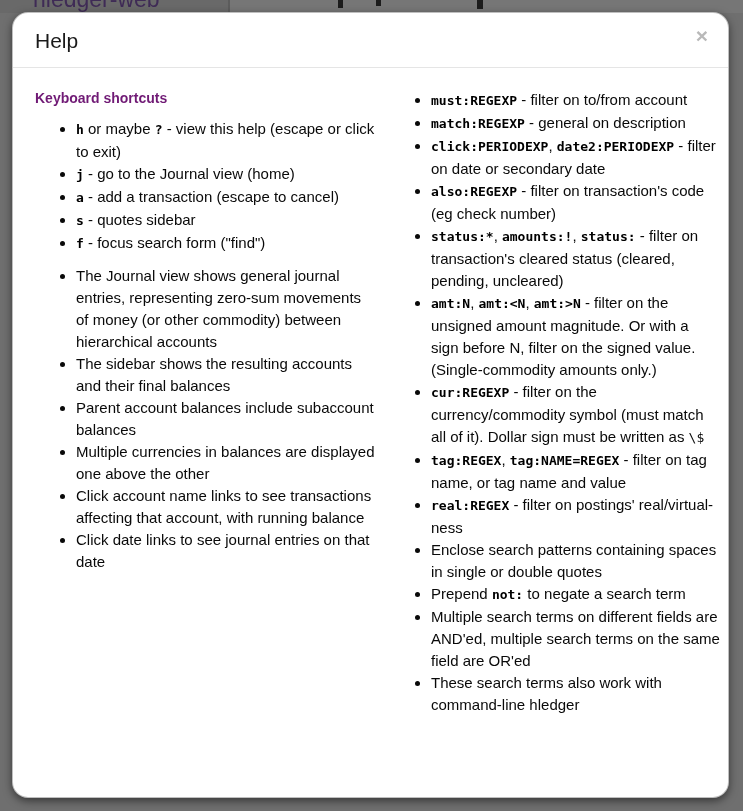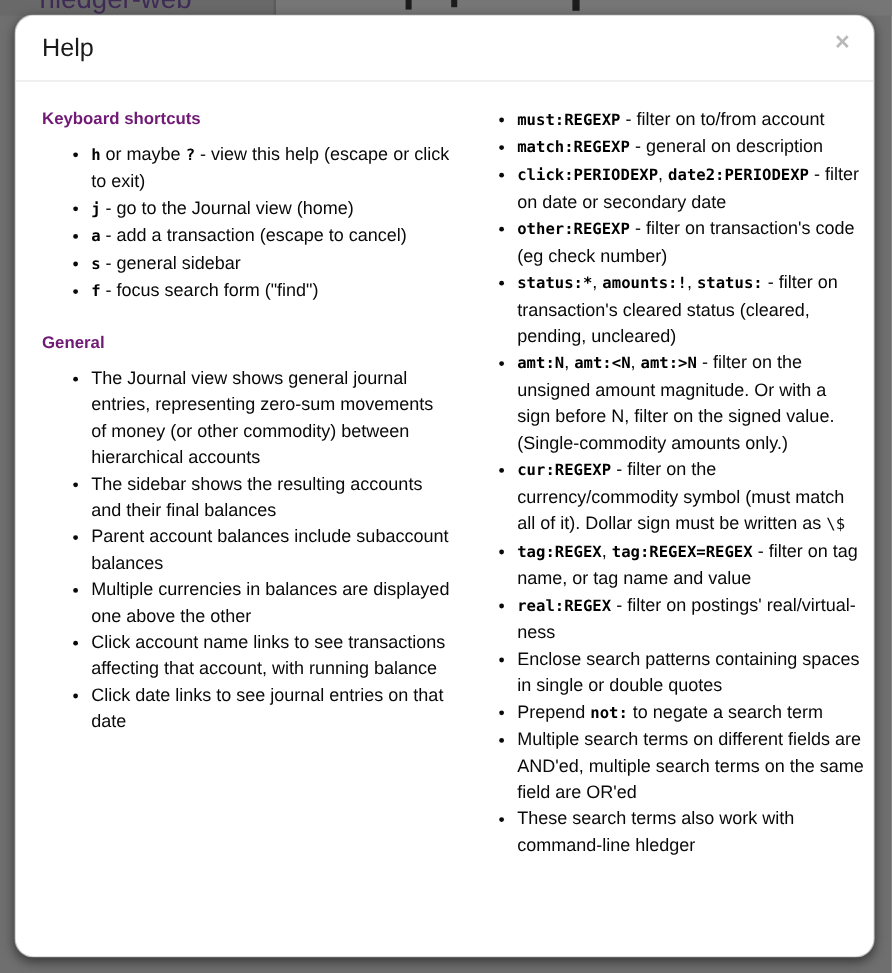--- a/index.html
+++ b/index.html
@@ -87,43 +87,42 @@
     <h3 class="modal-title">Help</h3>
     <button class="modal-close">×</button>
   </div>
   <div class="modal-body">
     <div class="col-left">
         <h4 class="section-heading">Keyboard shortcuts</h4>
         <ul class="help-list">
           <li><code class="kbd">h</code><span> or maybe </span><code class="kbd">?</code><span> - view this help (escape or click to exit)</span></li>
           <li><code class="kbd">j</code><span> - go to the Journal view (home)</span></li>
           <li><code class="kbd">a</code><span> - add a transaction (escape to cancel)</span></li>
-          <li><code class="kbd">s</code><span> - general sidebar</span></li>
+          <li><code class="kbd">s</code><span> - quotes sidebar</span></li>
           <li><code class="kbd">f</code><span> - focus search form ("find")</span></li>
         </ul>
-        <h4 class="section-heading">General</h4>
         <ul class="help-list">
           <li><span>The Journal view shows general journal entries, representing zero-sum movements of money (or other commodity) between hierarchical accounts</span></li>
           <li><span>The sidebar shows the resulting accounts and their final balances</span></li>
           <li><span>Parent account balances include subaccount balances</span></li>
           <li><span>Multiple currencies in balances are displayed one above the other</span></li>
           <li><span>Click account name links to see transactions affecting that account, with running balance</span></li>
           <li><span>Click date links to see journal entries on that date</span></li>
         </ul>
       </div>
     <div class="col-right">
         <ul class="help-list">
           <li><code class="kbd">must:REGEXP</code><span> - filter on to/from account</span></li>
           <li><code class="kbd">match:REGEXP</code><span> - general on description</span></li>
           <li><code class="kbd">click:PERIODEXP</code><span>, </span><code class="kbd">date2:PERIODEXP</code><span> - filter on date or secondary date</span></li>
-          <li><code class="kbd">other:REGEXP</code><span> - filter on transaction's code (eg check number)</span></li>
+          <li><code class="kbd">also:REGEXP</code><span> - filter on transaction's code (eg check number)</span></li>
           <li><code class="kbd">status:*</code><span>, </span><code class="kbd">amounts:!</code><span>, </span><code class="kbd">status:</code><span> - filter on transaction's cleared status (cleared, pending, uncleared)</span></li>
           <li><code class="kbd">amt:N</code><span>, </span><code class="kbd">amt:&lt;N</code><span>, </span><code class="kbd">amt:&gt;N</code><span> - filter on the unsigned amount magnitude. Or with a sign before N, filter on the signed value. (Single-commodity amounts only.)</span></li>
           <li><code class="kbd">cur:REGEXP</code><span> - filter on the currency/commodity symbol (must match all of it). Dollar sign must be written as </span><code class="mono">\$</code></li>
-          <li><code class="kbd">tag:REGEX</code><span>, </span><code class="kbd">tag:REGEX=REGEX</code><span> - filter on tag name, or tag name and value</span></li>
+          <li><code class="kbd">tag:REGEX</code><span>, </span><code class="kbd">tag:NAME=REGEX</code><span> - filter on tag name, or tag name and value</span></li>
           <li><code class="kbd">real:REGEX</code><span> - filter on postings' real/virtual-ness</span></li>
           <li><span>Enclose search patterns containing spaces in single or double quotes</span></li>
           <li><span>Prepend </span><code class="kbd">not:</code><span> to negate a search term</span></li>
           <li><span>Multiple search terms on different fields are AND'ed, multiple search terms on the same field are OR'ed</span></li>
           <li><span>These search terms also work with command-line hledger</span></li>
         </ul>
       </div>
   </div>
 </div>
 

